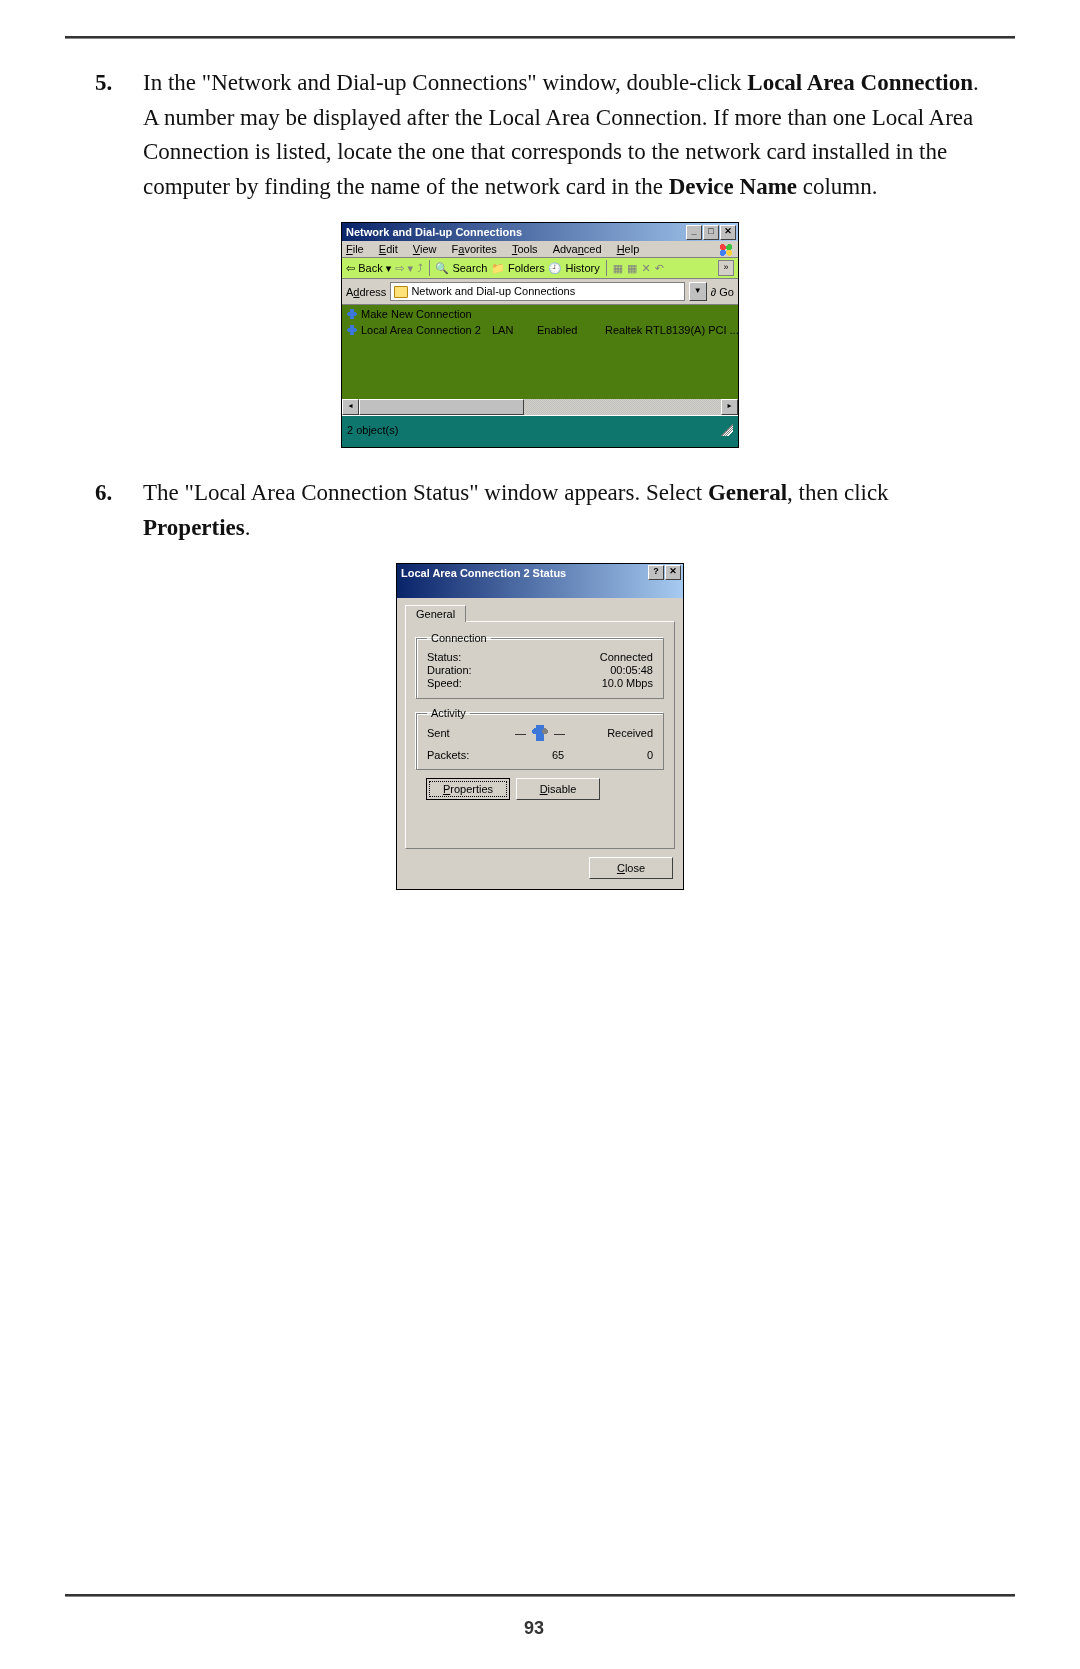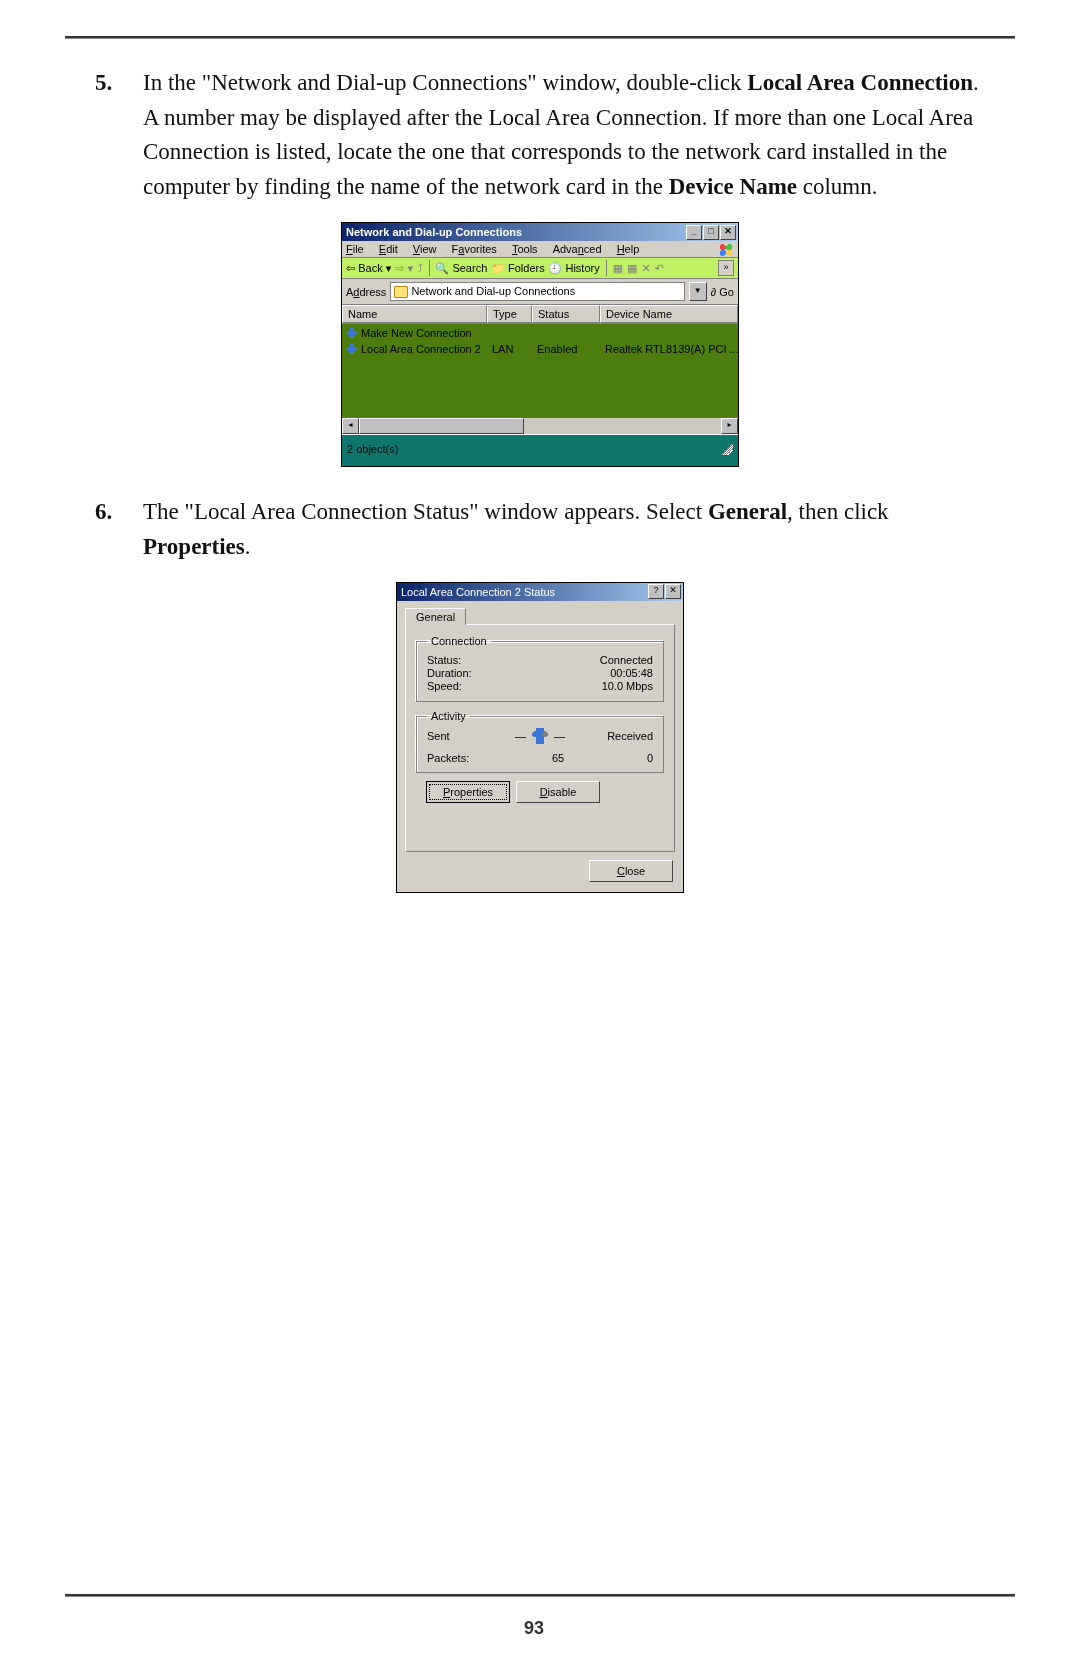--- a/index.html
+++ b/index.html
@@ -223,24 +223,24 @@
     margin: 18px auto 0 auto;
     font-family: Tahoma, "MS Sans Serif", Arial, sans-serif;
     font-size: 11px;
     background: #d4d0c8;
     border: 1px solid #000;
     color: #000;
   }
   .ss2 .titlebar {
     background: linear-gradient(to right, #0a246a, #a6caf0);
     color: #fff;
-    font-weight: normal;
+    font-weight: bold;
     height: 18px;
     line-height: 18px;
-    padding: 0 2px 0 4px;
+    padding: 0 2px 16px 4px;
     display: flex;
     justify-content: space-between;
   }
   .ss2 .titlebar .ctrls { display: flex; gap: 1px; }
   .ss2 .ctrl {
     width: 14px; height: 13px;
     background: #c0c0c0;
     border: 1px solid #fff;
     border-right-color: #404040;
     border-bottom-color: #404040;
@@ -401,26 +401,20 @@
       <span class="more">»</span>
     </div>
     <div class="addr">
       <span>A<u>d</u>dress</span>
       <div class="field">
         <span class="icon-folder"></span>
         <span>Network and Dial-up Connections</span>
       </div>
       <div class="dd">▼</div>
       <span class="go">∂ <span>Go</span></span>
-    </div>
-    <div class="listhdr">
-      <div class="col c-name">Name</div>
-      <div class="col c-type">Type</div>
-      <div class="col c-status">Status</div>
-      <div class="col c-dev">Device Name</div>
     </div>
     <div class="content">
       <div class="row">
         <div class="c-name">
             <span class="icon-conn"></span>
             <span>Make New Connection</span>
           </div>
         <div class="c-type"></div>
         <div class="c-status"></div>
         <div class="c-dev"></div>

